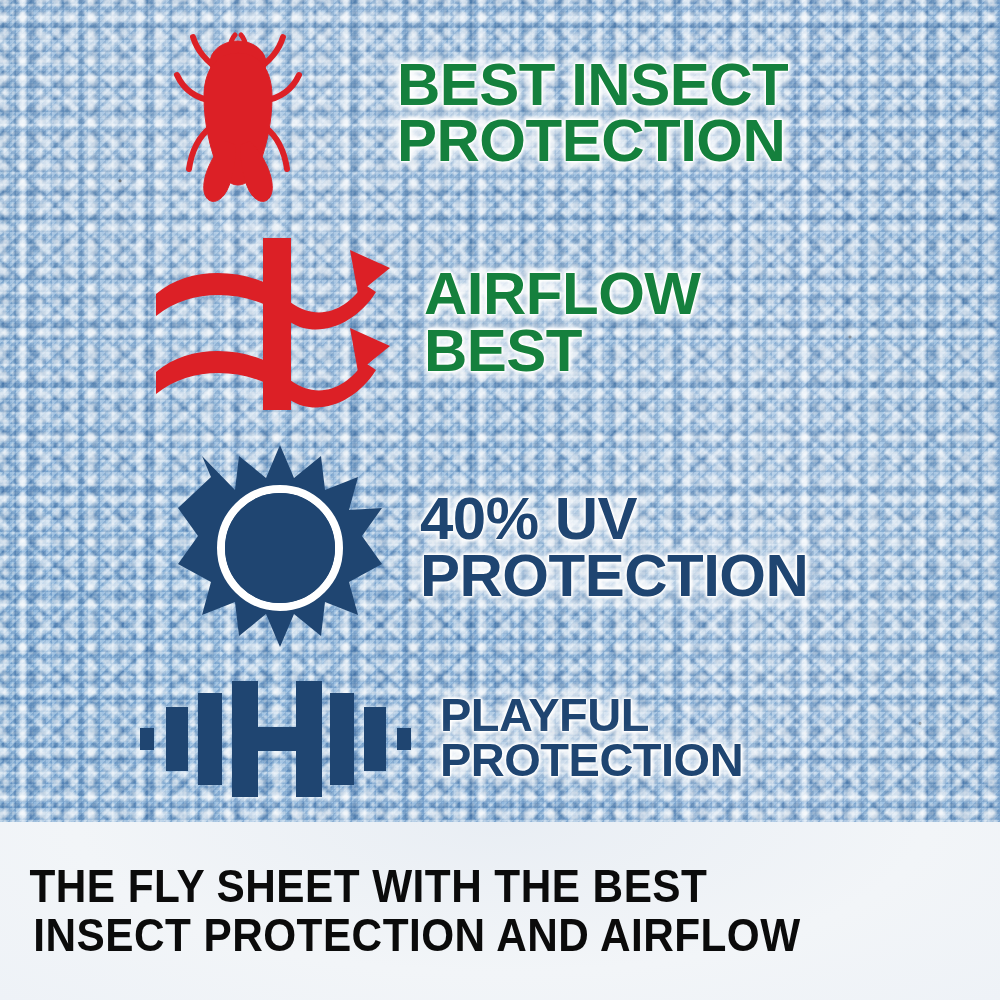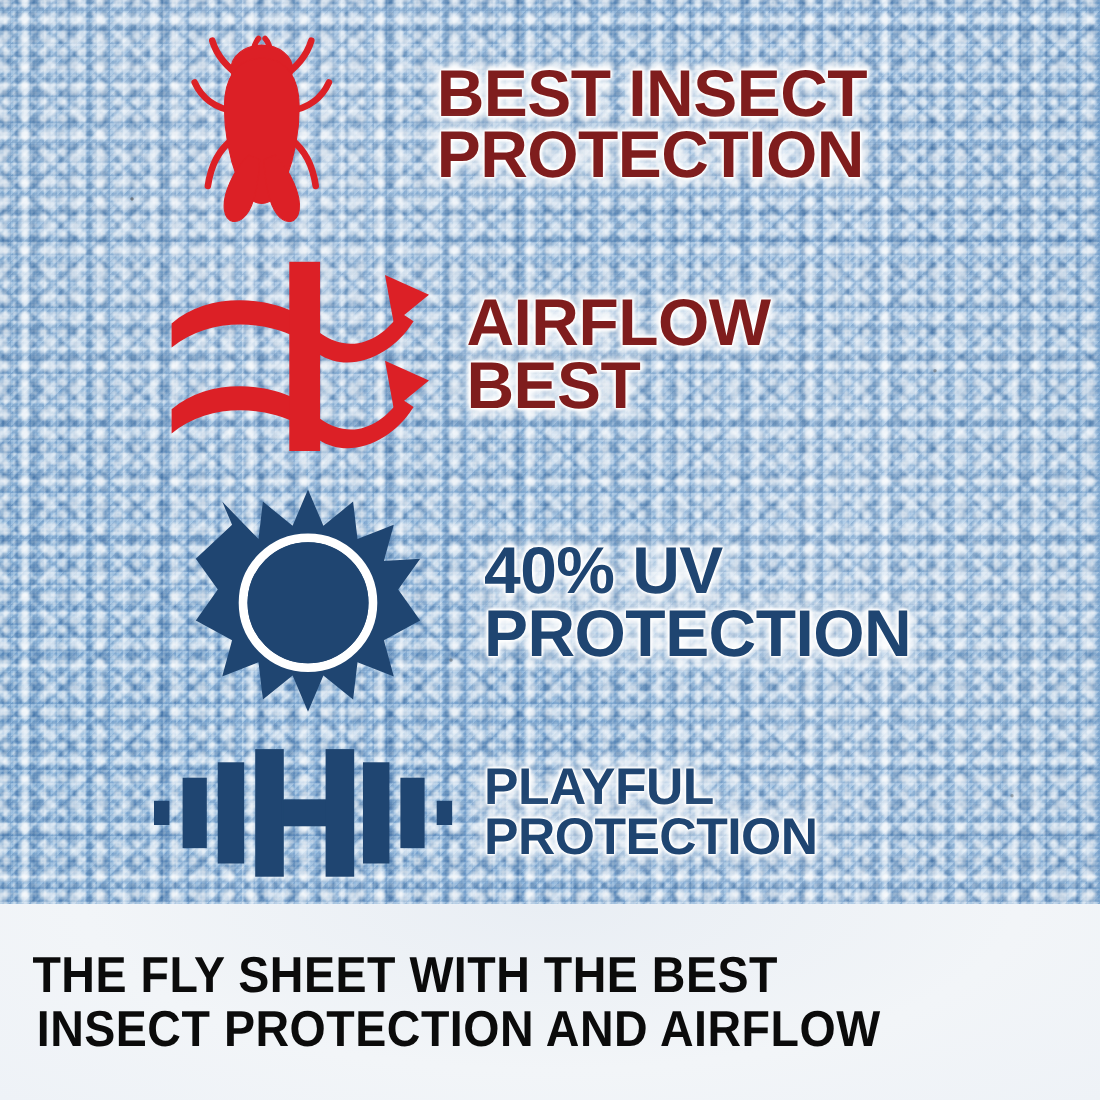--- a/index.html
+++ b/index.html
@@ -90,21 +90,21 @@
     justify-content:center;
   }
   .f-text {
     line-height:0.94;
     font-weight:700;
     letter-spacing:-0.5px;
   }
   .f-text .ln { display:block; white-space:nowrap; }
 
   .red-txt {
-    color:#7f1d1d;
+    color:#15803d;
     text-shadow:
       0 0 4px #fff, 0 0 4px #fff, 0 0 8px #fff,
       0 0 12px rgba(255,255,255,.95), 0 0 18px rgba(255,255,255,.8),
       1px 0 2px #fff, -1px 0 2px #fff, 0 1px 2px #fff, 0 -1px 2px #fff;
   }
   .navy-txt {
     color:#1F4571;
     text-shadow:
       0 0 4px #fff, 0 0 4px #fff, 0 0 9px #fff,
       0 0 14px rgba(255,255,255,.95), 0 0 20px rgba(255,255,255,.85),
@@ -117,21 +117,21 @@
   #row-uv       { left:150px; top:440px; width:850px; height:215px; }
   #row-durab    { left:130px; top:655px; width:870px; height:165px; }
 
   #row-insect  .f-icon { width:175px; height:180px; }
   #row-airflow .f-icon { width:255px; height:190px; margin-left:-3px;}
   #row-uv      .f-icon { width:240px; height:215px; margin-left:10px;}
   #row-durab   .f-icon { width:290px; height:140px; margin-left:0px;}
 
   #row-insect  .f-text { font-size:60px; margin-left:72px; }
   #row-airflow .f-text { font-size:60px; margin-left:22px; }
-  #row-uv      .f-text { font-size:60px; margin-left:40px; }
+  #row-uv      .f-text { font-size:60px; margin-left:20px; }
   #row-durab   .f-text { font-size:47px; margin-left:20px; }
 
   svg { display:block; overflow:visible; }
 
   
   .banner {
     position:absolute;
     left:0; top:822px;
     width:1000px; height:178px;
     background:#eef2f6;

